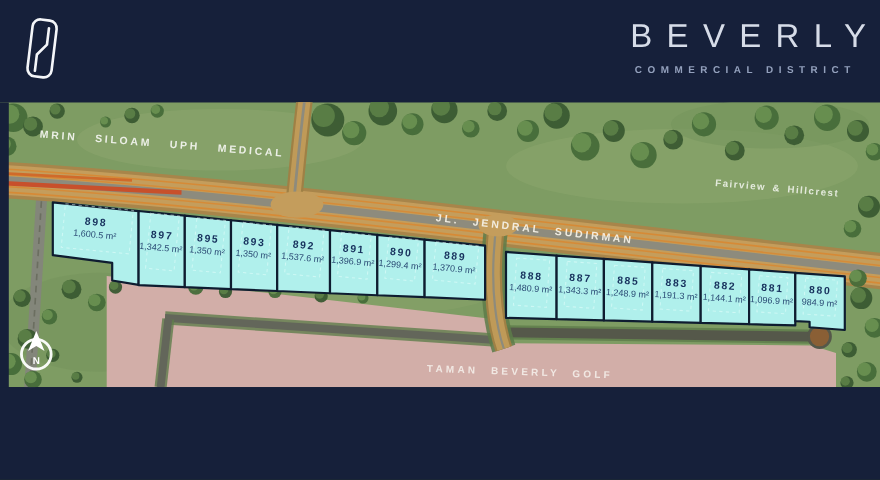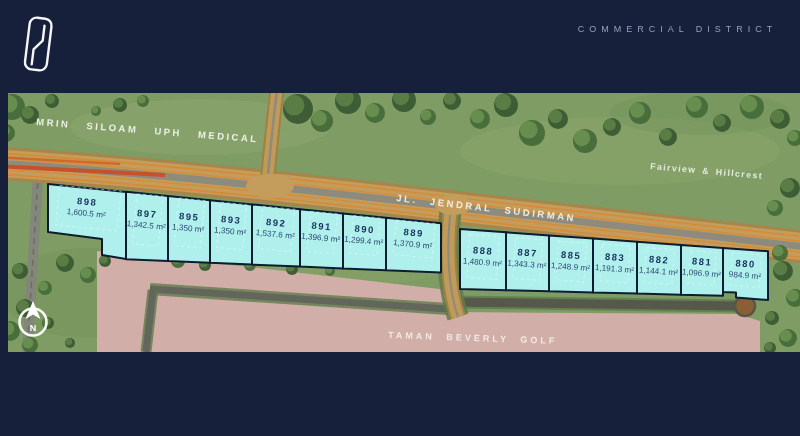--- a/index.html
+++ b/index.html
@@ -4,41 +4,42 @@
 <style>
   html,body{margin:0;padding:0;background:#10182b;}
   .stage{position:relative;width:800px;height:436px;overflow:hidden;
          background:#16203a;font-family:"Liberation Sans",sans-serif;}
   
   .hdr{position:absolute;left:0;top:0;width:800px;height:93px;background:#16203a;}
   .logo{position:absolute;left:20px;top:13px;}
   .brand{position:absolute;right:10px;top:17px;width:230px;text-align:center;}
   .brand .name{font-size:30px;font-weight:300;letter-spacing:13px;color:#d6dce8;
                text-indent:13px;white-space:nowrap;}
-  .brand .sub{margin-top:7px;font-size:9px;font-weight:normal;letter-spacing:5px;
+  .brand .sub{margin-top:7px;font-size:9px;font-weight:bold;letter-spacing:5px;
               color:#93a0bc;text-indent:5px;white-space:nowrap;}
   
   .mapwrap{position:absolute;left:0;top:93px;width:800px;height:259px;}
   
   .ftr{position:absolute;left:0;top:352px;width:800px;height:84px;background:#16203a;}
   svg text{font-family:"Liberation Sans",sans-serif;}
 </style>
 </head>
 <body>
 
 <div class="stage">
 
   <div class="hdr">
     <svg class="logo" width="36" height="66" viewBox="0 0 36 66">
       <g transform="rotate(7 18 33)" stroke="#f4f6f9" fill="none" stroke-width="2.4" stroke-linejoin="round" stroke-linecap="round">
         <rect x="7" y="5" width="22" height="52" rx="7"></rect>
         <path d="M 22,12 L 22,27 L 14,37 L 14,52"></path>
       </g>
     </svg>
     <div class="brand">
+      <div class="name">BEVERLY</div>
       <div class="sub">COMMERCIAL DISTRICT</div>
     </div>
   </div>
 
   <div class="mapwrap">
   <svg id="map" width="800" height="259" viewBox="0 0 800 259">
 
     <g>
       <rect x="0" y="0" width="800" height="259" fill="#7e9c63"></rect>
       <ellipse cx="200" cy="34" rx="130" ry="28" fill="#93ab74" opacity="0.4"></ellipse>

